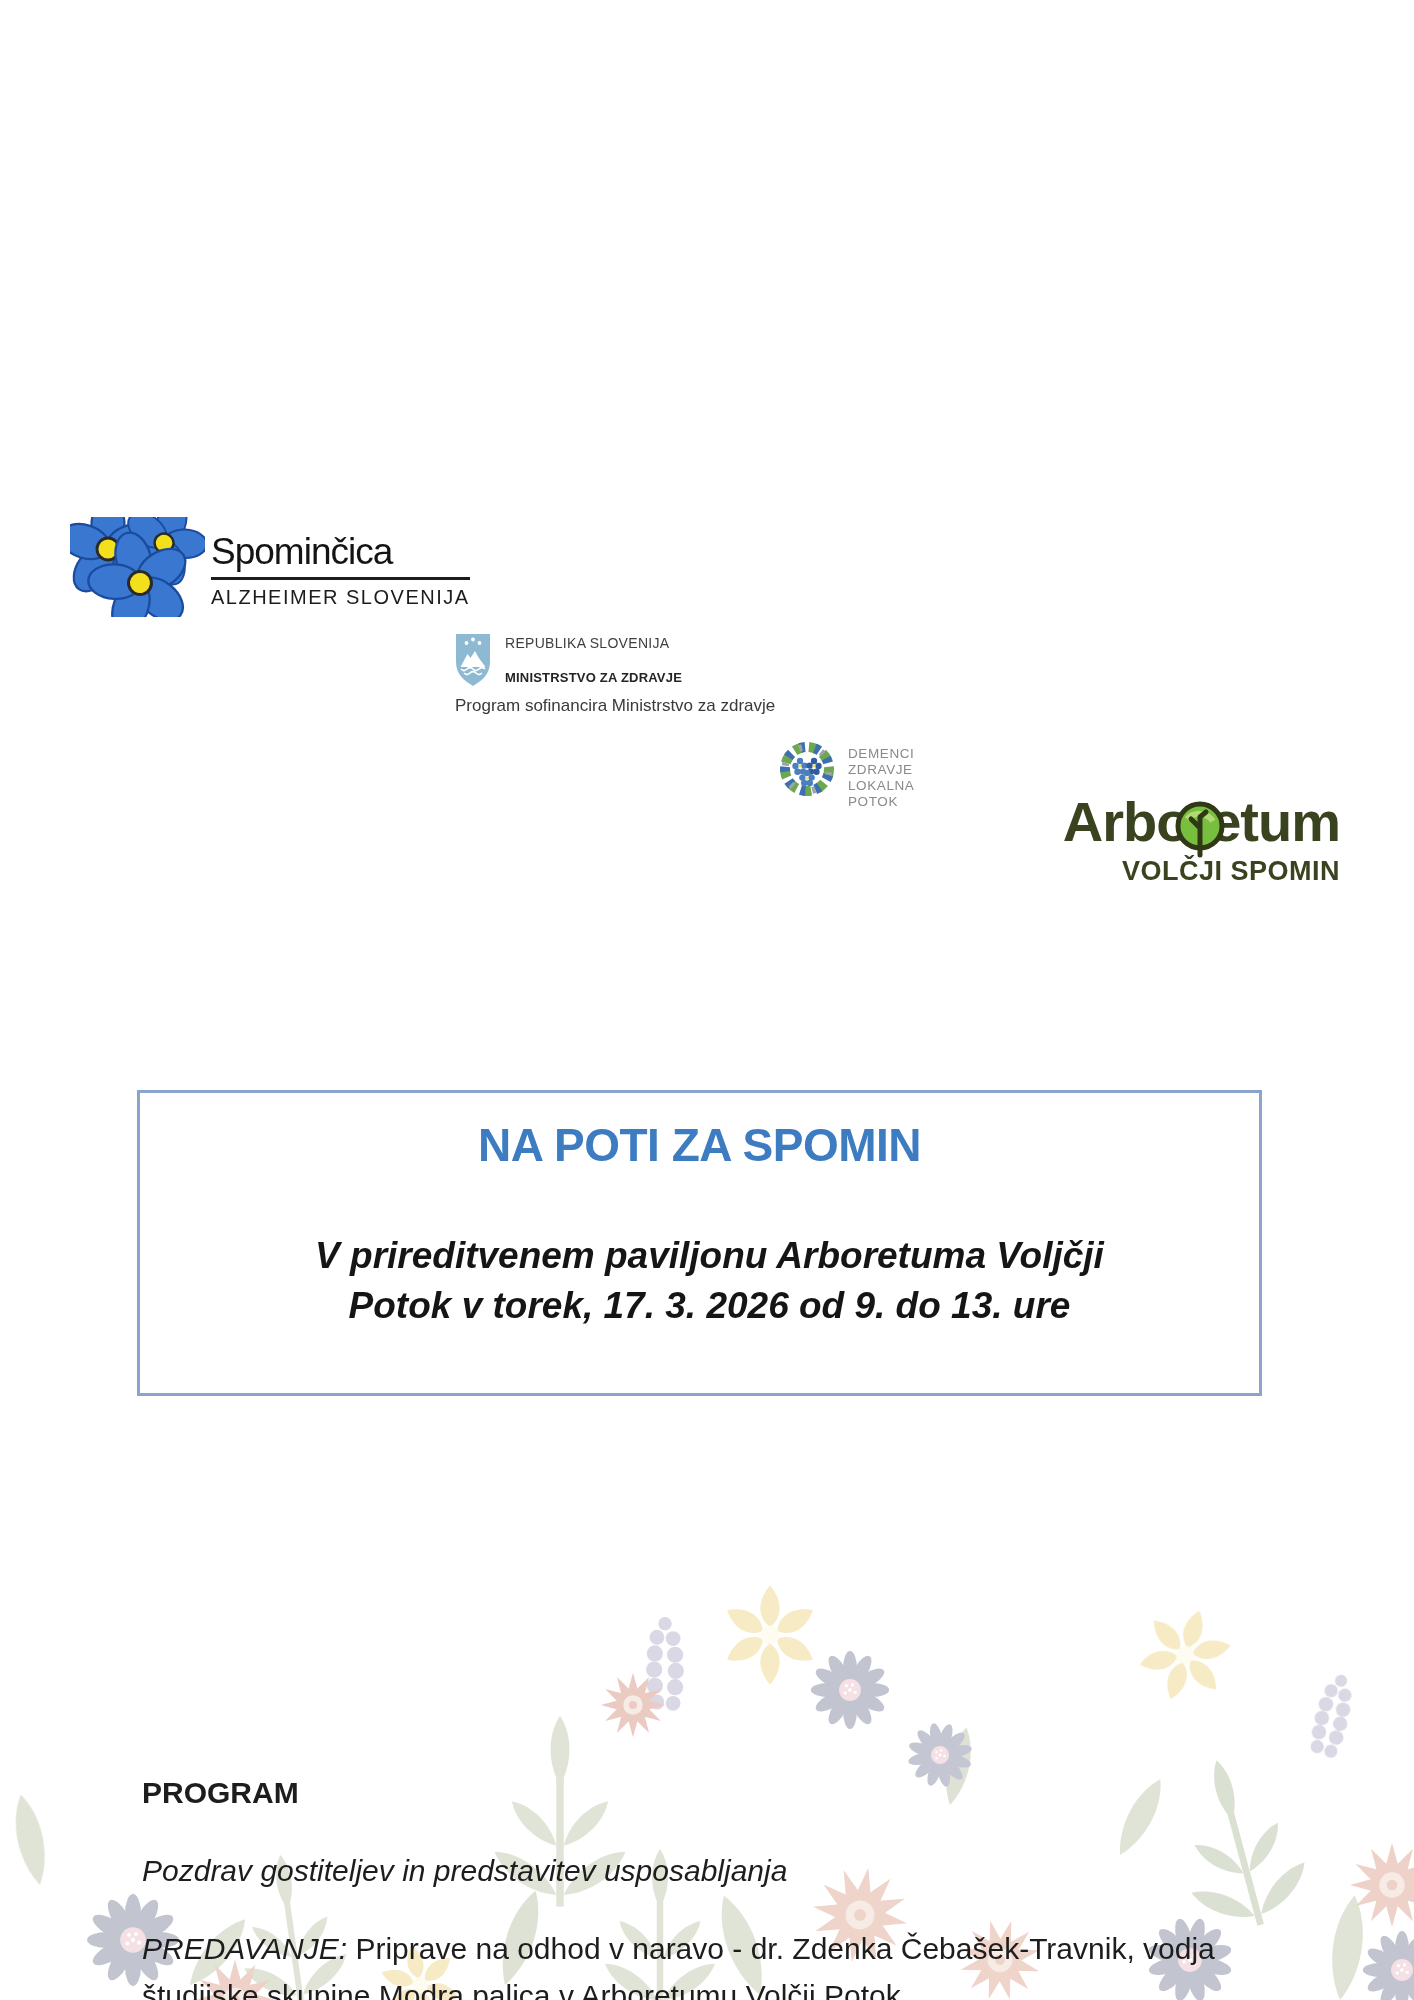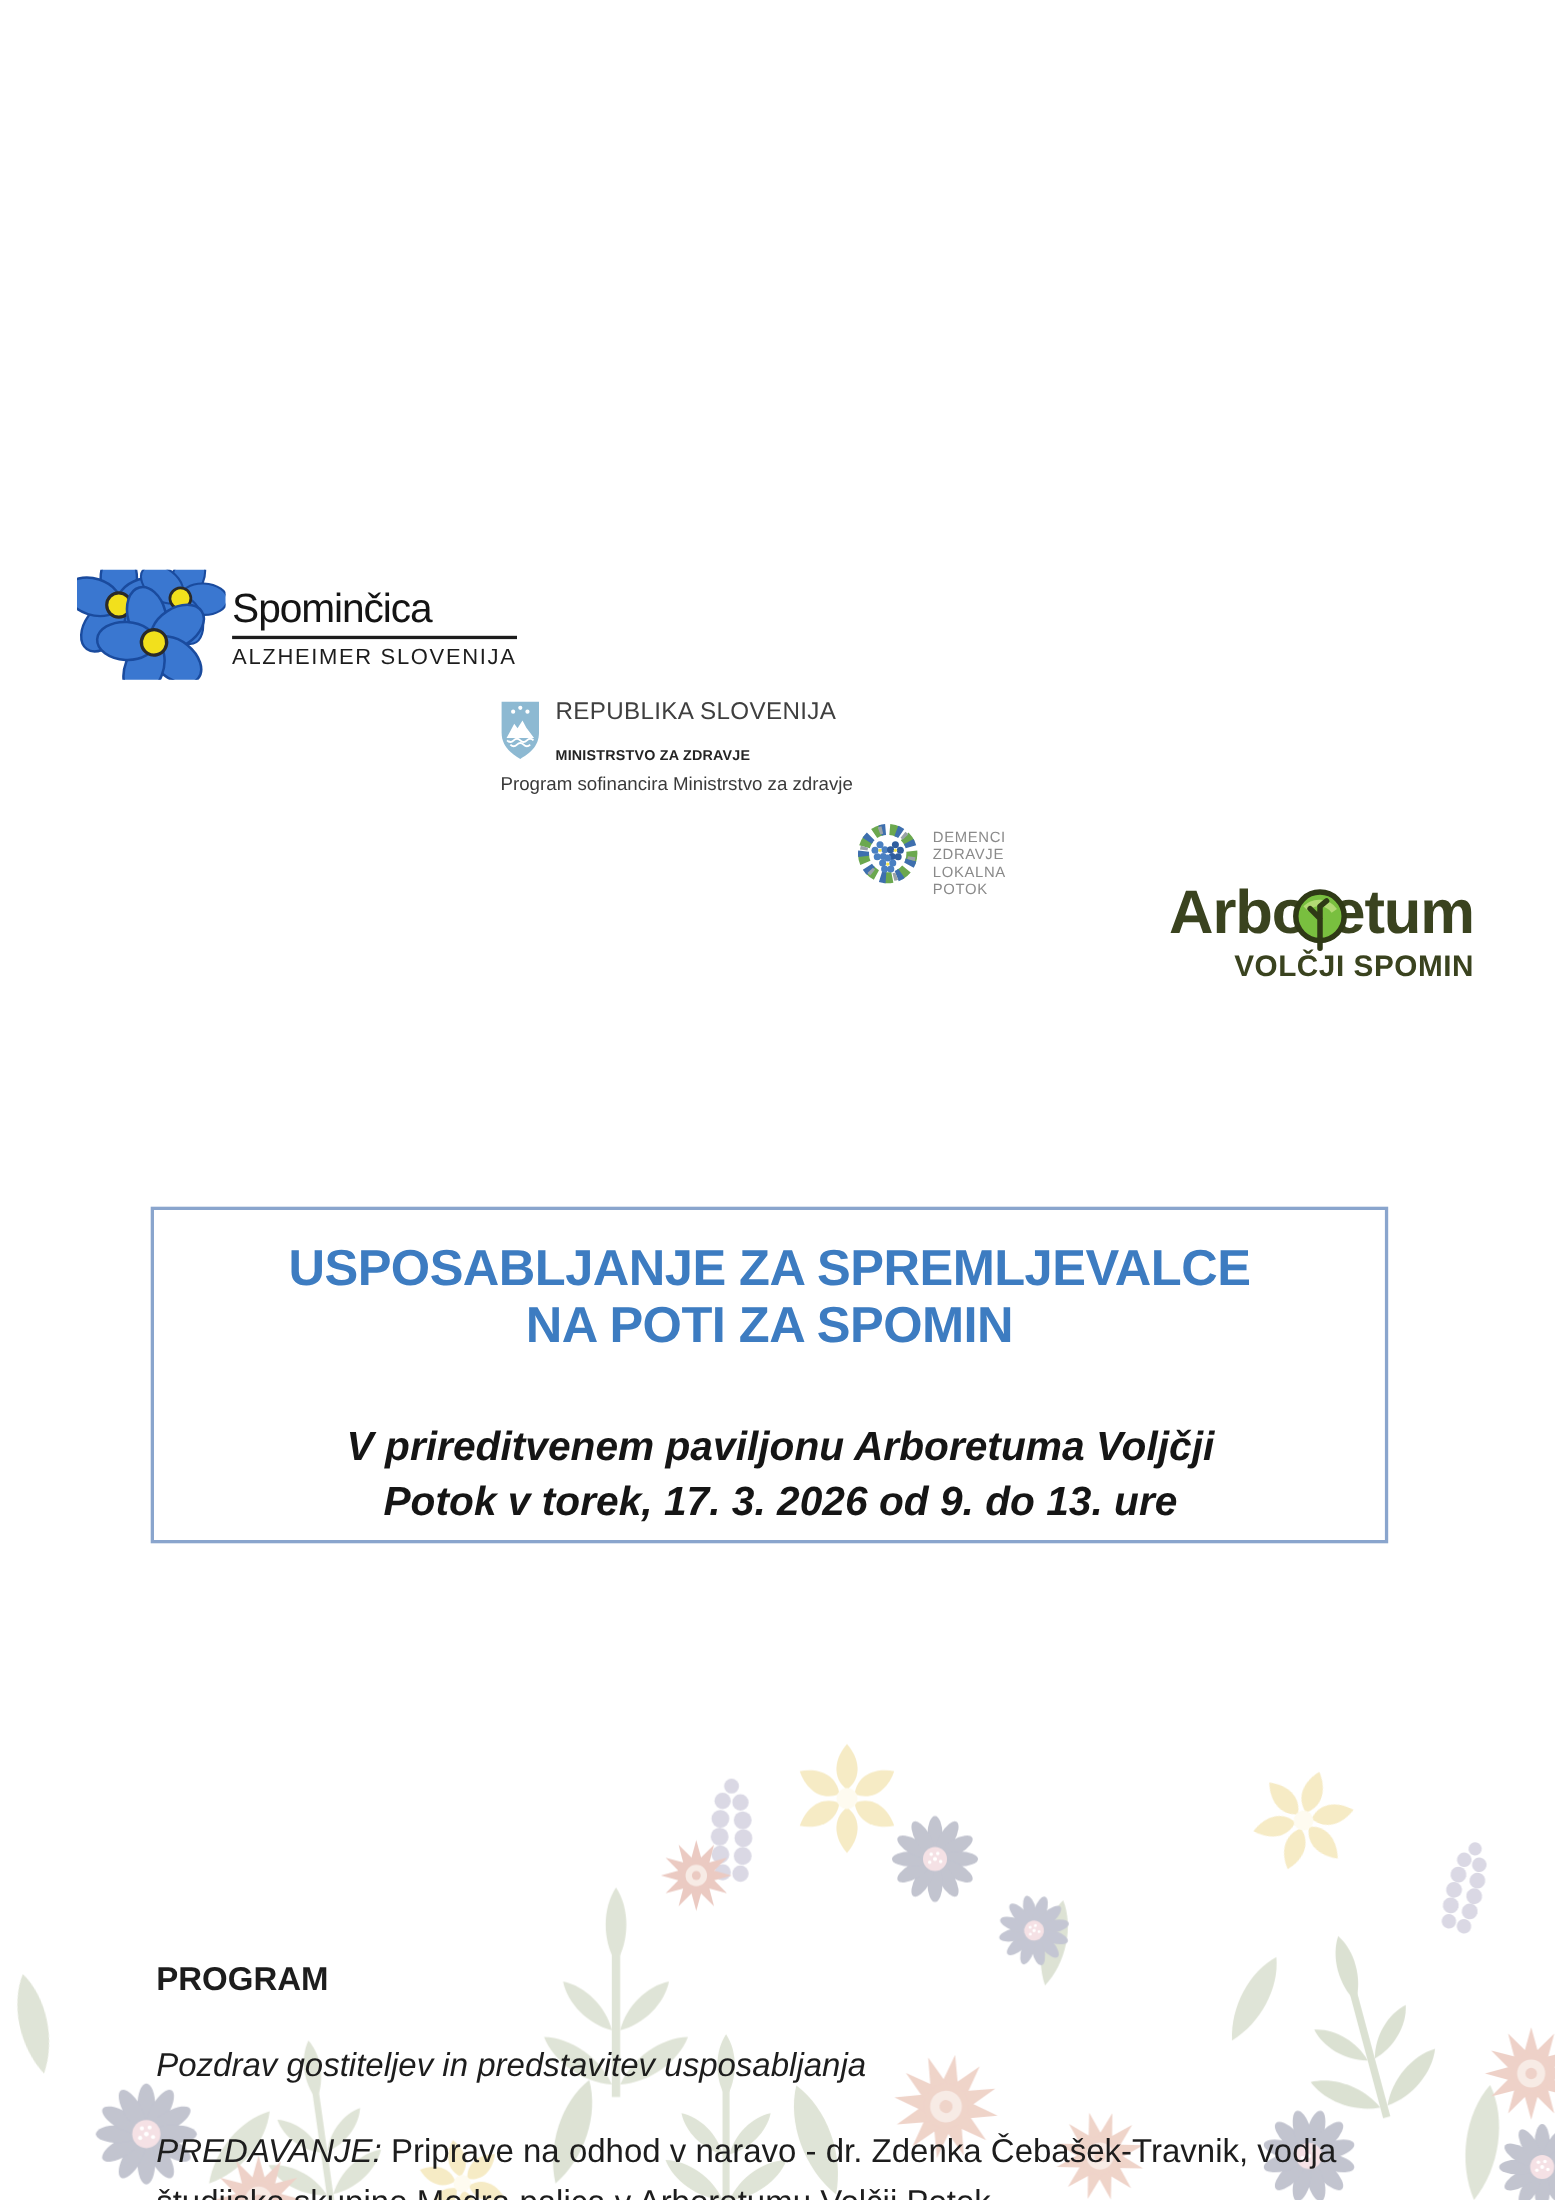--- a/index.html
+++ b/index.html
@@ -13,21 +13,21 @@
   .floral{position:absolute;left:0;top:1555px;z-index:0;}
   
   .logo-spomincica{position:absolute;left:70px;top:68px;display:flex;align-items:flex-start;}
   .spom-text{margin-left:6px;margin-top:16px;}
   .spom-name{font-size:37px;font-weight:400;color:#141414;letter-spacing:-1px;line-height:1;}
   .spom-rule{height:0;border-top:3px solid #1c1c1c;margin:7px 0 6px 0;}
   .spom-sub{font-size:20px;font-weight:400;color:#1c1c1c;letter-spacing:1.5px;}
   .logo-mz{position:absolute;left:455px;top:84px;}
   .mz-row{display:flex;align-items:center;}
   .mz-text{margin-left:14px;}
-  .mz-line1{font-size:22px;color:#3f3f3f;letter-spacing:.3px;}
+  .mz-line1{font-size:14px;color:#3f3f3f;letter-spacing:.3px;}
   .mz-line2{font-size:13px;font-weight:700;color:#242424;margin-top:19px;letter-spacing:.2px;}
   .mz-caption{margin-top:9px;font-size:17px;color:#3a3a3a;}
   .logo-dem{position:absolute;left:778px;top:96px;display:flex;align-items:center;}
   .dem-text{margin-left:12px;font-size:13.5px;line-height:16px;color:var(--demenci-text-gray,#8a8a8a);letter-spacing:.6px;margin-top:18px;}
   .logo-arb{position:absolute;left:1020px;top:34px;width:320px;text-align:right;}
   .arb-tree{position:absolute;left:148px;top:0;}
   .arb-name{font-size:56px;font-weight:700;color:var(--arboretum-green,#3a431f);letter-spacing:-1px;line-height:1;margin-top:46px;}
   .arb-sub{font-size:27px;font-weight:700;color:var(--arboretum-green,#3a431f);letter-spacing:.5px;margin-top:6px;}
   
   .title-box{
@@ -259,21 +259,20 @@
     <svg class="arb-tree" width="64" height="64" viewBox="-30 -32 64 64">
       <use href="#arbtree" transform="translate(2,3)"></use>
     </svg>
     <div class="arb-name">Arboretum</div>
     <div class="arb-sub">VOLČJI SPOMIN</div>
   </div>
 
   
   <div class="title-box">
     <div class="tb-title">
-      <div>USPOSABLJANJE ZA SPREMLJEVALCE</div>
       <div>NA POTI ZA SPOMIN</div>
     </div>
     <div class="tb-sub">
       <div>V prireditvenem paviljonu Arboretuma Voljčji</div>
       <div>Potok v torek, 17. 3. 2026 od 9. do 13. ure</div>
     </div>
   </div>
 
   
   <div class="content">

